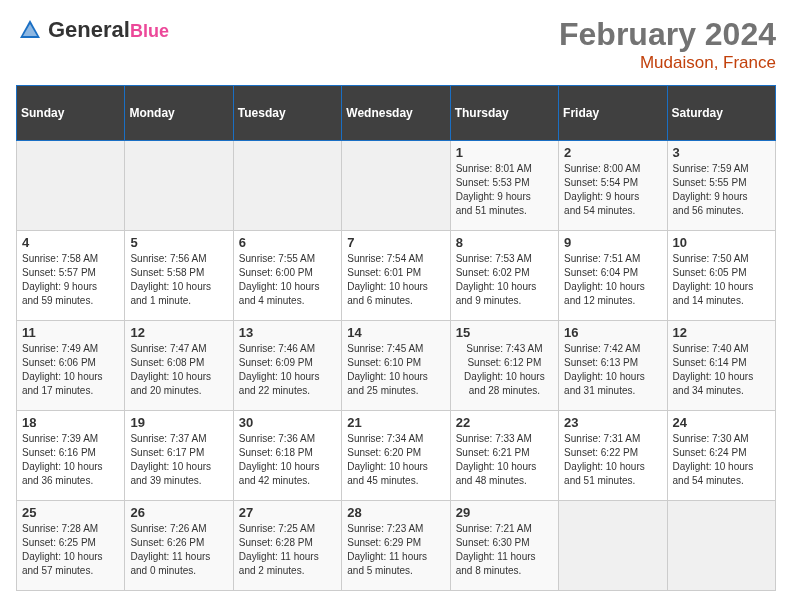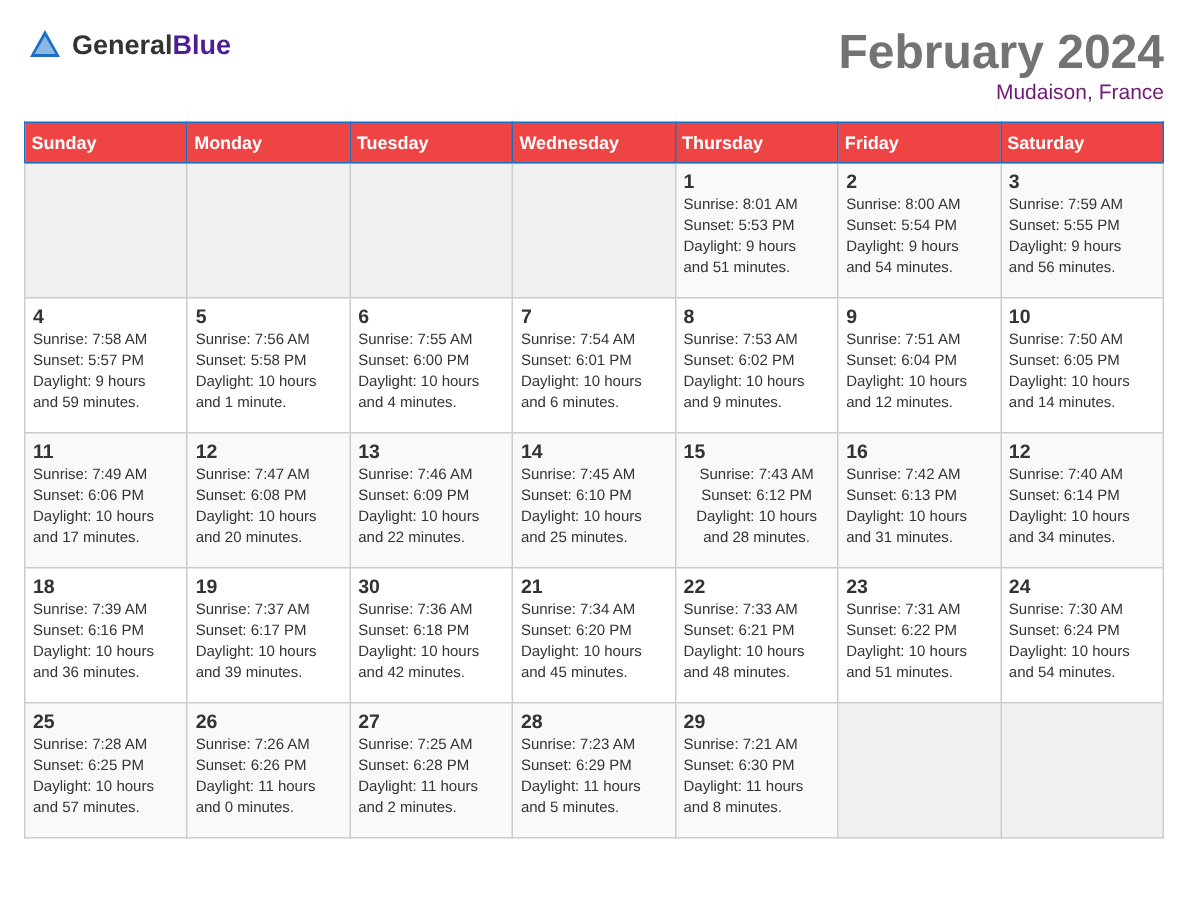--- a/index.html
+++ b/index.html
@@ -28,34 +28,34 @@
     .title-block {
       text-align: right;
     }
     .title-month {
       font-size: 32px;
       font-weight: bold;
       color: #737373;
       text-align: center;
     }
     .title-location {
-      font-size: 14px;
-      color: #701a75;
+      font-size: 17px;
+      color: #c2410c;
     }
     table {
       width: 100%;
       border-collapse: collapse;
       table-layout: fixed;
     }
     thead th {
-      background-color: #ef4444;
+      background-color: #404040;
       color: #fff;
       font-size: 12px;
       font-weight: bold;
-      padding: 6px 4px;
+      padding: 20px 4px;
       text-align: left;
       border: 1px solid #1a6fc4;
     }
     tbody td {
       border: 1px solid #ccc;
       vertical-align: top;
       padding: 4px 5px;
       font-size: 10.5px;
       color: #333;
       height: 90px;
@@ -85,21 +85,21 @@
 </head>
 <body>
 
 <div class="header">
   <div class="logo">
     <svg class="logo-icon" viewBox="0 0 28 28" xmlns="http://www.w3.org/2000/svg">
       <polygon points="14,4 24,22 4,22" fill="#1a6fc4"></polygon>
       <polygon points="14,8 21,20 7,20" fill="#fff" opacity="0.5"></polygon>
     </svg>
     <span>
-      <span style="font-size:18px;font-weight:bold;color:#333;">General</span><span style="font-size:18px;font-weight:bold;color:#4c1d95;">Blue</span>
+      <span style="font-size:22px;font-weight:bold;color:#333;">General</span><span style="font-size:18px;font-weight:bold;color:#ec4899;">Blue</span>
     </span>
   </div>
   <div class="title-block">
     <div class="title-month">February 2024</div>
     <div class="title-location">Mudaison, France</div>
   </div>
 </div>
 
 <table>
   <thead>

